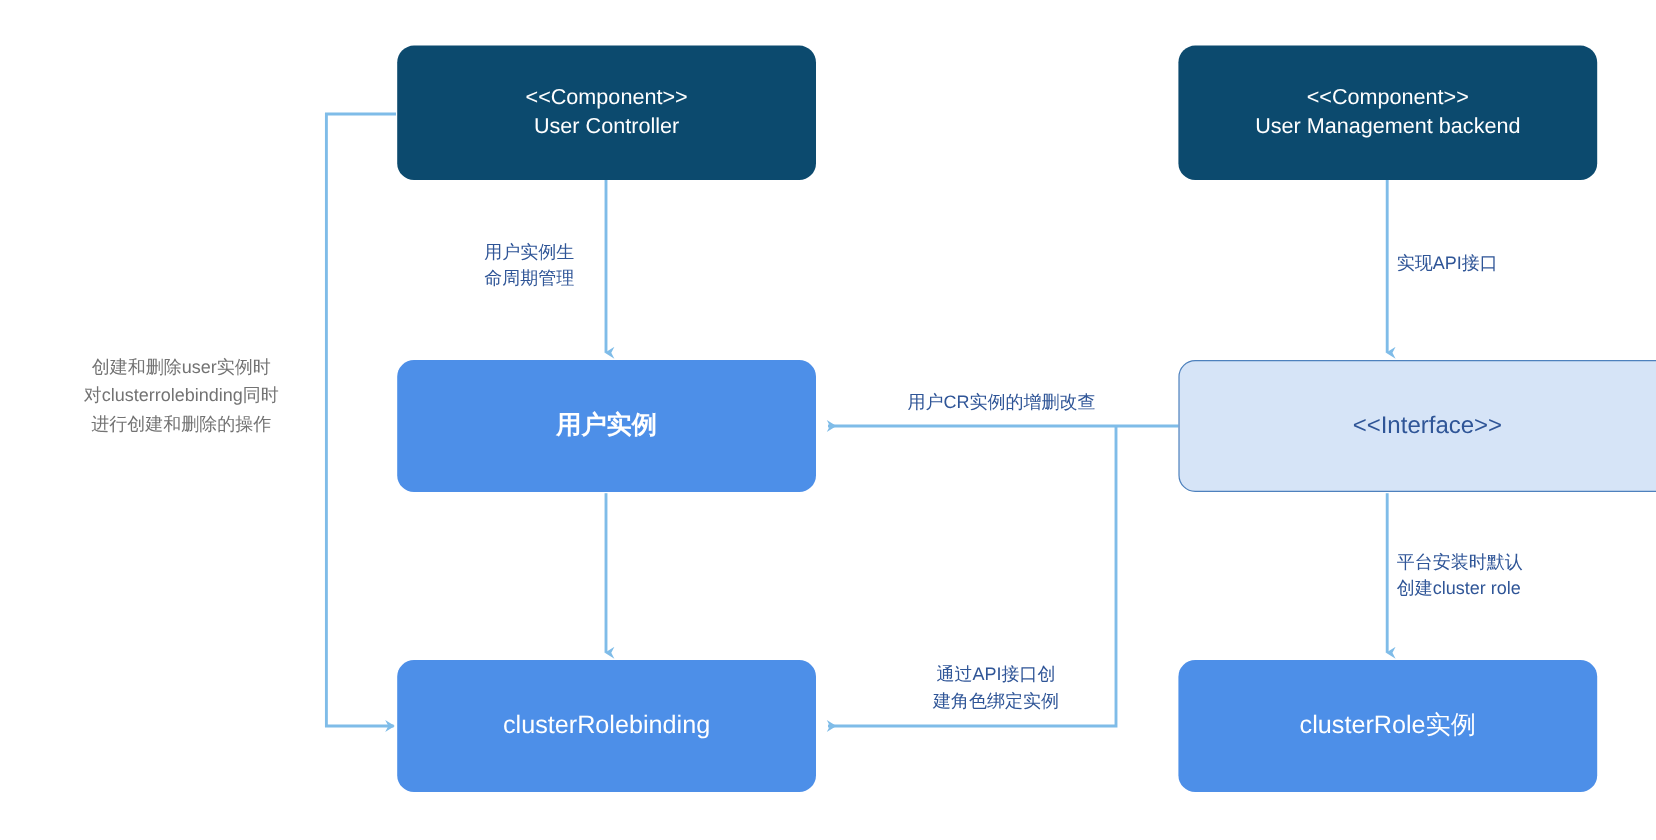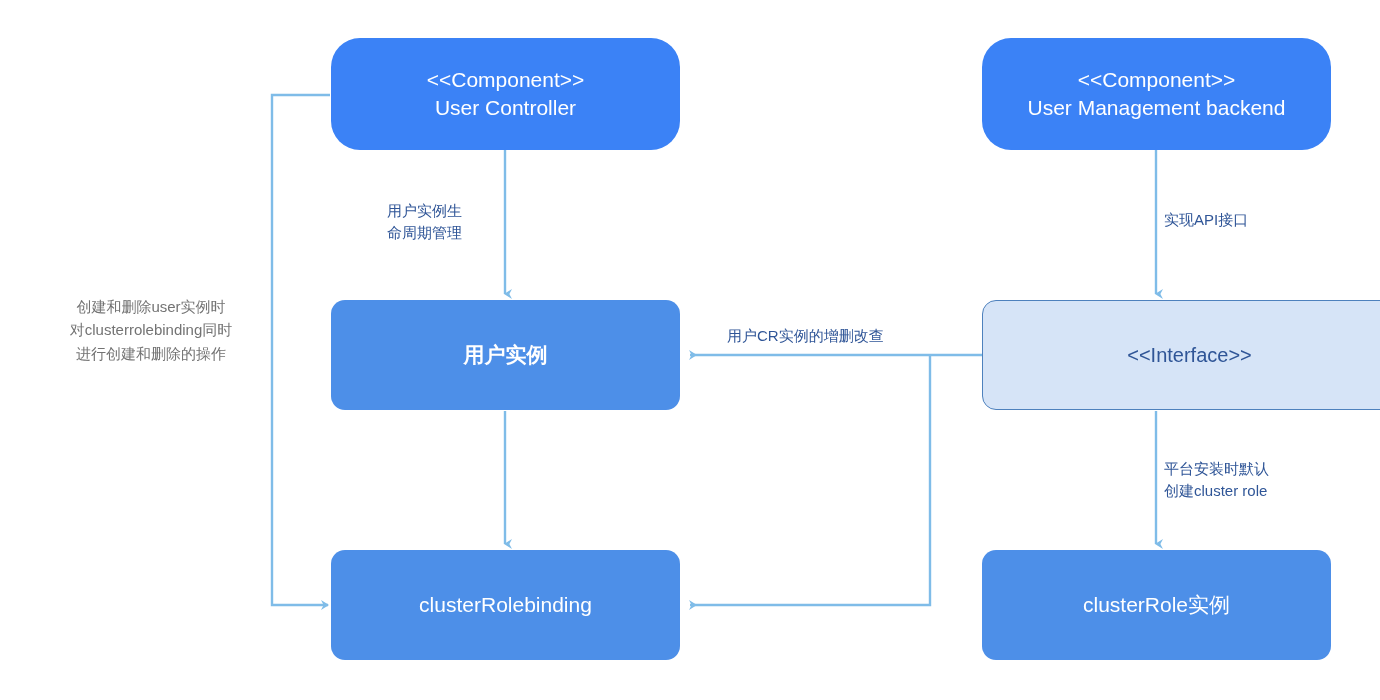--- a/index.html
+++ b/index.html
@@ -34,42 +34,41 @@
     justify-content: center;
     text-align: center;
     line-height: 1.32;
     z-index: 3;
   }
   .node .ln {
     display: block;
     white-space: nowrap;
   }
   .node-component {
-    background: #3b82f6;
+    background: #0c4a6e;
     color: #ffffff;
-    font-size: 21px;
-    border-radius: 29px;
+    font-size: 18px;
   }
   .node-entity {
     background: #4D8FE8;
     color: #ffffff;
     font-size: 21px;
   }
   .node-interface {
     background: #D6E4F7;
     color: #2F5597;
     border: 1.6px solid #4E81BD;
     font-size: 20px;
   }
   .edge-label {
     position: absolute;
     color: #2F5597;
     font-size: 15px;
     line-height: 1.45;
-    text-align: left;
+    text-align: center;
     white-space: nowrap;
     background: #ffffff;
     z-index: 4;
   }
   .edge-label .ln { display: block; }
   .note-left {
     position: absolute;
     color: #737373;
     font-size: 15px;
     line-height: 1.55;
@@ -149,20 +148,24 @@
 
   <div class="edge-label" style="left:727px; top:325px; width:215px;">
     <span class="ln">用户CR实例的增删改查</span>
   </div>
 
   <div class="edge-label" style="left:1164px; top:458px; width:150px; text-align:left;">
     <span class="ln">平台安装时默认</span>
     <span class="ln">创建cluster role</span>
   </div>
 
+  <div class="edge-label" style="left:750px; top:552px; width:160px;">
+    <span class="ln">通过API接口创</span>
+    <span class="ln">建角色绑定实例</span>
+  </div>
 
   <div class="note-left" style="left:37px; top:295px; width:228px;">
     <span class="ln">创建和删除user实例时</span>
     <span class="ln">对clusterrolebinding同时</span>
     <span class="ln">进行创建和删除的操作</span>
   </div>
 
 </div>
 
 </body></html>

